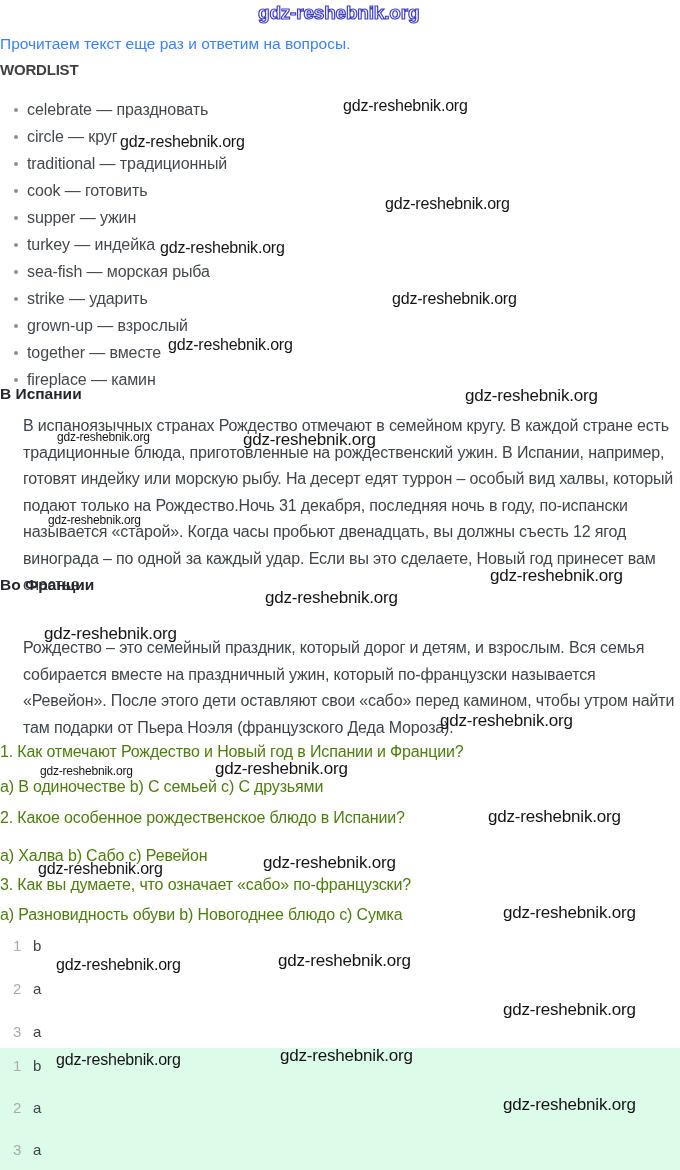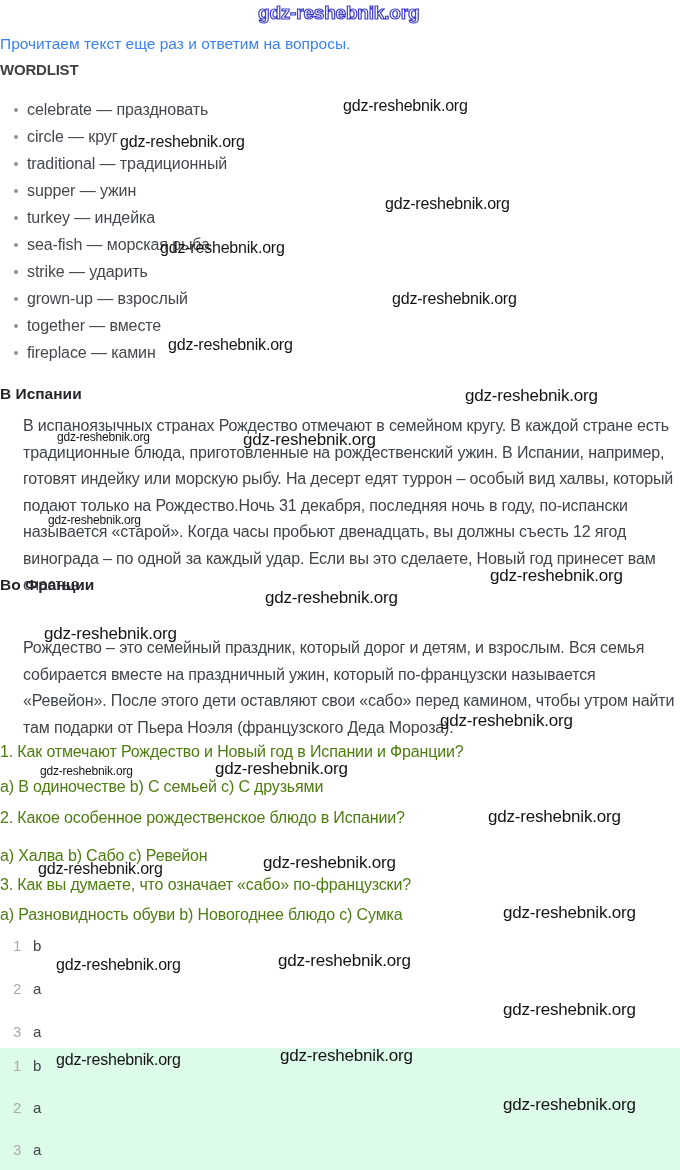--- a/index.html
+++ b/index.html
@@ -56,20 +56,24 @@
         <span class="bullet"></span>
         <span class="wl-text">celebrate — праздновать</span>
       </li>
       <li>
         <span class="bullet"></span>
         <span class="wl-text">circle — круг</span>
       </li>
       <li>
         <span class="bullet"></span>
         <span class="wl-text">traditional — традиционный</span>
+      </li>
+      <li>
+        <span class="bullet"></span>
+        <span class="wl-text">cook — готовить</span>
       </li>
       <li>
         <span class="bullet"></span>
         <span class="wl-text">supper — ужин</span>
       </li>
       <li>
         <span class="bullet"></span>
         <span class="wl-text">turkey — индейка</span>
       </li>
       <li>

